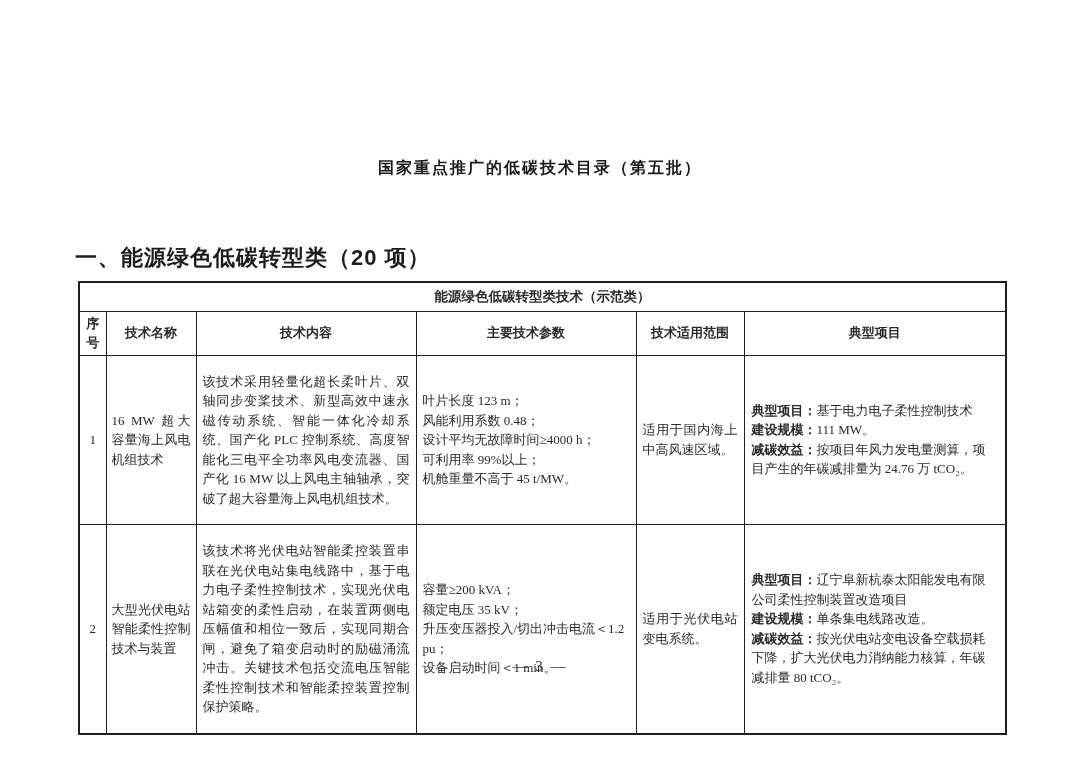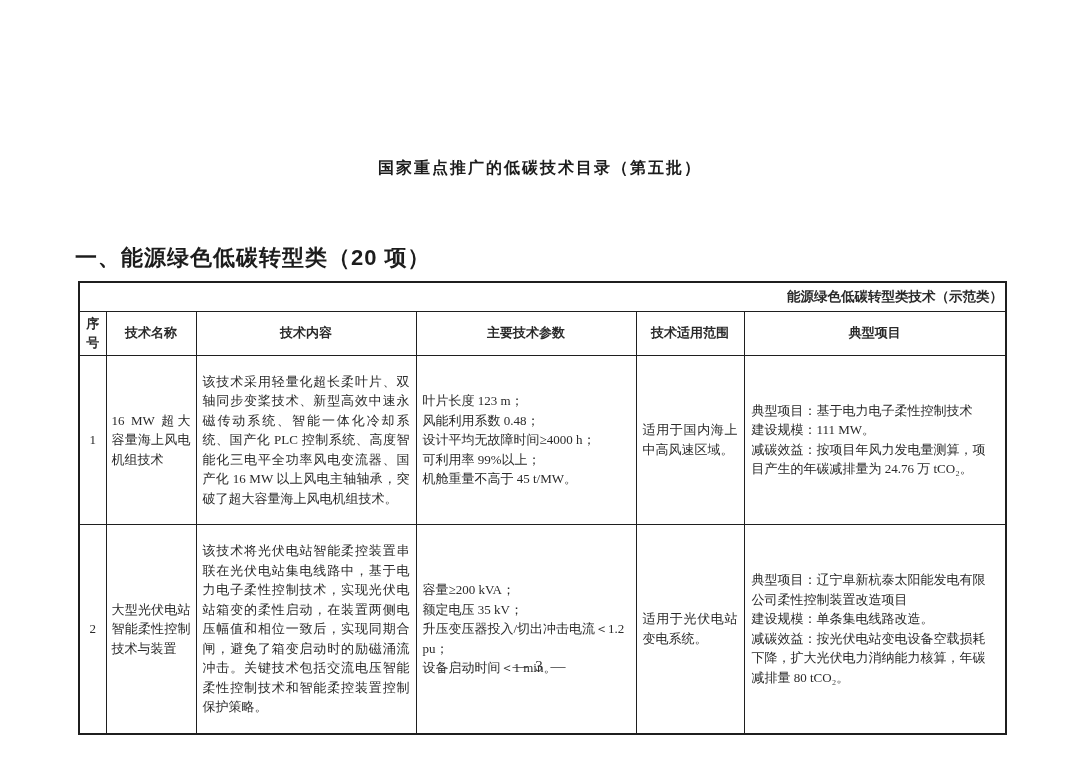--- a/index.html
+++ b/index.html
@@ -37,21 +37,21 @@
     font-size: 13px;
     line-height: 1.5;
     color: #2a2a2a;
   }
   table.catalog, table.catalog td, table.catalog th {
     border: 1px solid #1f1f1f;
   }
   table.catalog { border-width: 2px; }
   .caption-cell {
     height: 29px;
-    text-align: right;
+    text-align: center;
     font-family: "Liberation Sans", sans-serif;
     font-weight: bold;
     font-size: 13.5px;
     padding: 2px;
   }
   th.col-h {
     height: 27px;
     text-align: center;
     font-family: "Liberation Sans", sans-serif;
     font-weight: bold;
@@ -60,21 +60,21 @@
   }
   td { vertical-align: middle; }
   td.no-cell { text-align: center; }
   td.name-cell { padding: 4px 5px; text-align: justify; }
   td.content-cell { padding: 16px 6px; text-align: justify; }
   td.params-cell { padding: 20px 6px; white-space: pre-line; text-align: left; }
   td.scope-cell { padding: 4px 6px; text-align: justify; }
   td.project-cell { padding: 5px 7px; text-align: left; }
   .proj-label {
     font-family: "Liberation Sans", sans-serif;
-    font-weight: normal;
+    font-weight: bold;
   }
   tr.data-row-1 td { height: 153px; }
   tr.data-row-2 td { height: 163px; }
   .page-number {
     position: absolute;
     top: 658px; left: 0; width: 1080px;
     text-align: center;
     font-size: 15px;
     color: #333333;
     letter-spacing: 2px;

